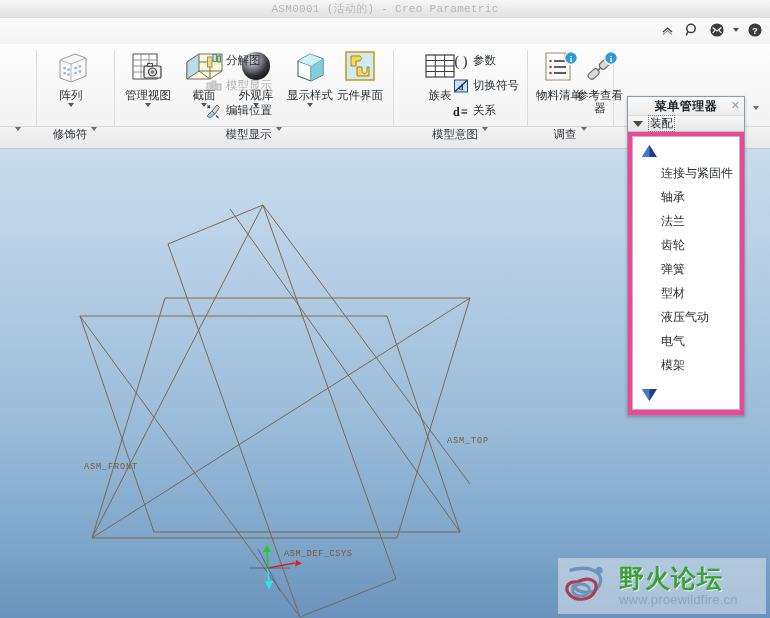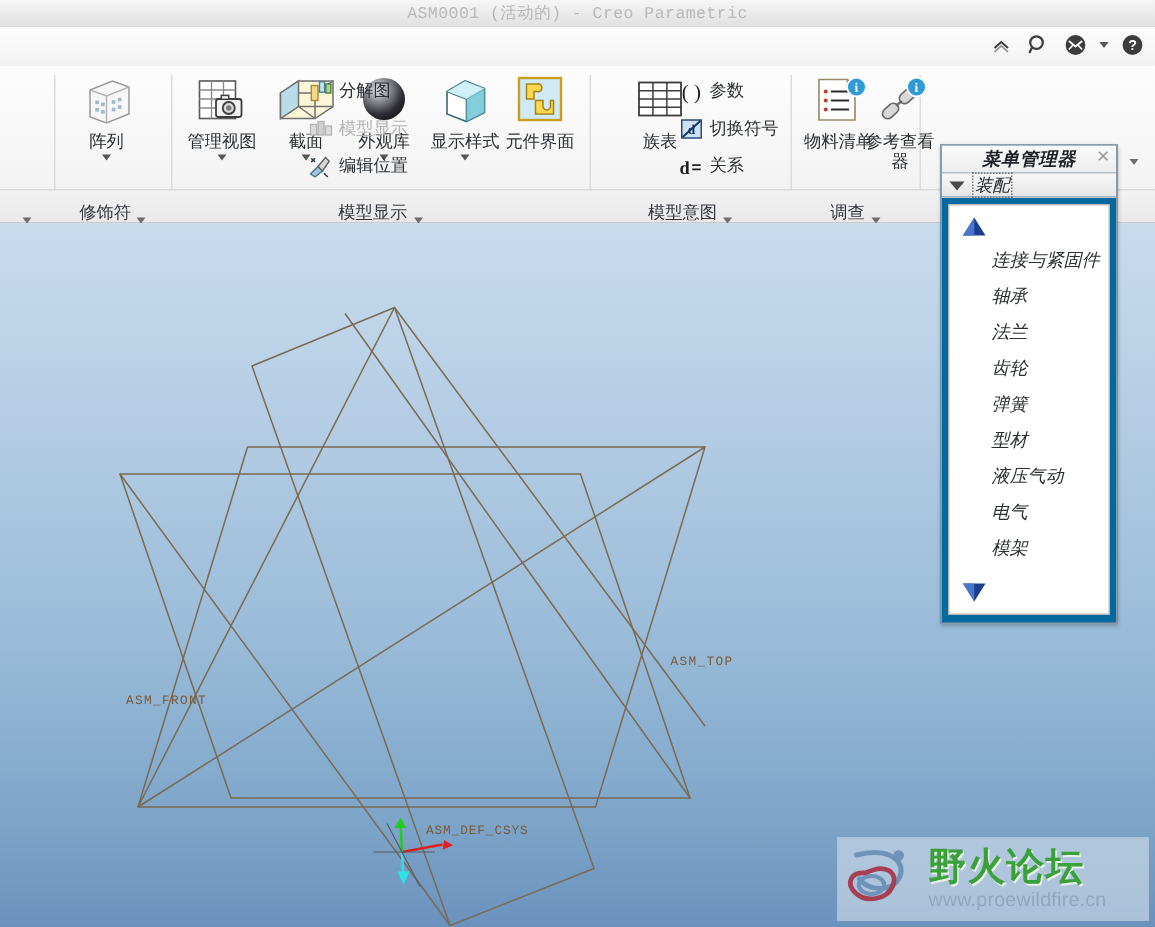--- a/index.html
+++ b/index.html
@@ -34,21 +34,21 @@
 
   
   .ribbon {
     position: absolute; left: 0; top: 44px; width: 770px; height: 105px;
     background: linear-gradient(180deg,#fdfdfd 0%,#f4f4f4 72%,#ededed 100%);
     border-bottom: 1px solid #c9c9c9;
   }
   .rb-body { position: absolute; left: 0; top: 0; width: 770px; height: 82px; }
   .rb-foot { position: absolute; left: 0; top: 82px; width: 770px; height: 22px;
     background: linear-gradient(180deg,#f2f2f2 0%,#e9e9e9 100%); border-top: 1px solid #dadada; }
-  .grp-foot { position: absolute; top: 0; height: 22px; display: flex; align-items: flex-end;
+  .grp-foot { position: absolute; top: 0; height: 22px; display: flex; align-items: flex-start;
     justify-content: center; font-size: 11.5px; color: #33373c; gap: 4px; }
   .grp-sep { position: absolute; top: 6px; width: 1px; height: 94px; background: #dcdcdc; }
   .foot-caret { width: 0; height: 0; border-left: 3.5px solid transparent; border-right: 3.5px solid transparent; border-top: 4px solid #6d6d6d; }
 
   .bigbtn { position: absolute; top: 3px; width: 54px; height: 76px; display: flex;
     flex-direction: column; align-items: center; cursor: pointer; }
   .bigbtn .ig { height: 40px; display: flex; align-items: flex-end; justify-content: center; }
   .bigbtn .lb { margin-top: 2px; font-size: 11.5px; color: #2b2f33; text-align: center;
     line-height: 12.5px; width: 100%; }
   .bigbtn .lb.dim { color: #b4b4b4; }
@@ -84,22 +84,22 @@
     display: flex; align-items: center; }
   .wm-logo { width: 56px; height: 48px; margin-left: 2px; flex: none; }
   .wm-txt { display: flex; flex-direction: column; justify-content: flex-start; margin-left: 2px; }
   .wm-cn { font-size: 25px; font-weight: bold; color: #3aa03a;
     text-shadow: 1px 1px 0 #e8f2e8; letter-spacing: 1px; line-height: 27px; }
   .wm-url { font-size: 13px; color: #8fa8bd; letter-spacing: .2px; line-height: 15px;
     font-family: "Liberation Sans", sans-serif; }
 
   
   .menumgr { position: absolute; left: 627px; top: 96px; width: 118px; height: 320px;
-    background: #0369a1; border: 1px solid #8e9aa5;
-    box-shadow: 0 1px 3px rgba(0,0,0,.25); font-style: italic; }
+    background: #ec4899; border: 1px solid #8e9aa5;
+    box-shadow: 0 1px 3px rgba(0,0,0,.25); }
   .mm-title { position: relative; height: 18px; background: linear-gradient(180deg,#fbfbfb,#ececec);
     display: flex; align-items: center; justify-content: center; }
   .mm-title .t { font-size: 12px; font-weight: bold; color: #1d2024; letter-spacing: .5px; }
   .mm-close { position: absolute; right: 4px; top: 2px; font-size: 11px; color: #9a9a9a;
     cursor: pointer; line-height: 13px; }
   .mm-head { position: relative; height: 17px; background: linear-gradient(180deg,#f7f7f7,#e6e6e6);
     border-top: 1px solid #dcdcdc; border-bottom: 1px solid #c2c2c2; display: flex; align-items: center; text-align: center; }
   .mm-head .tri { width: 0; height: 0; margin-left: 5px; border-left: 5px solid transparent;
     border-right: 5px solid transparent; border-top: 6px solid #4a4a4a; }
   .mm-head .hl { margin-left: 5px; font-size: 11.5px; color: #22262a;

